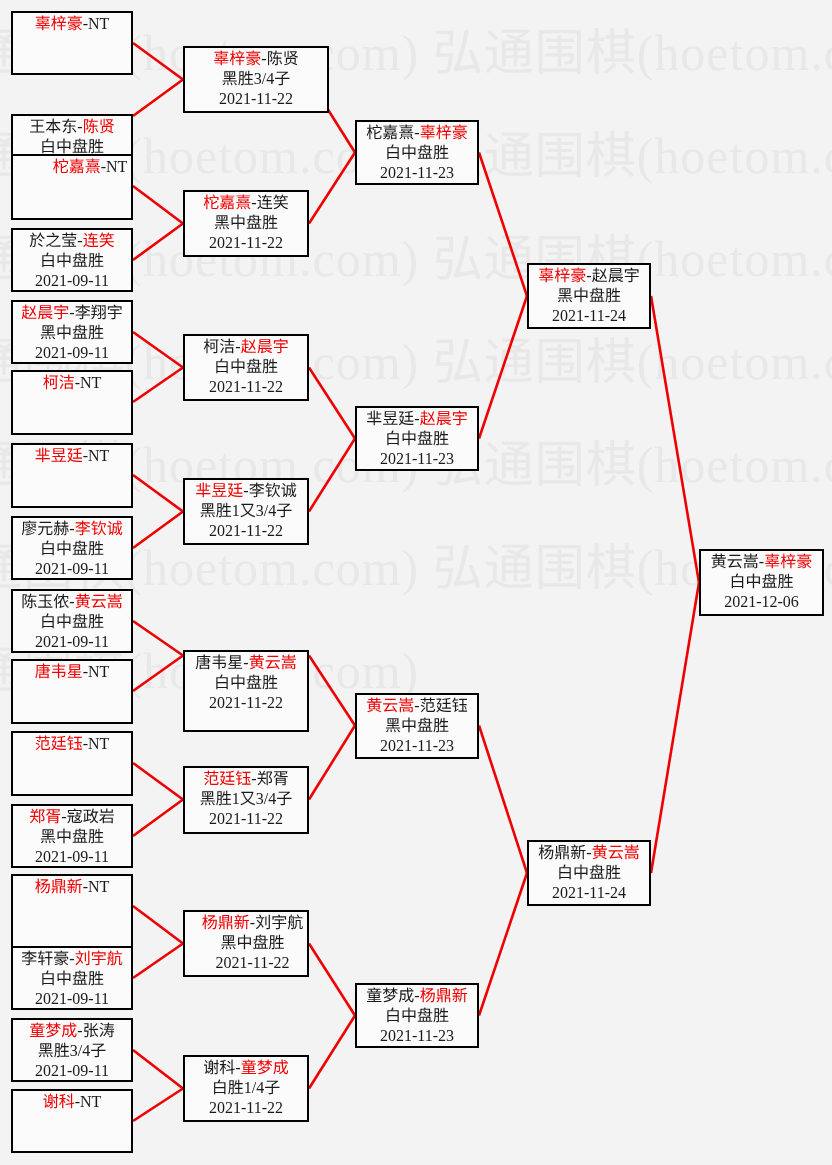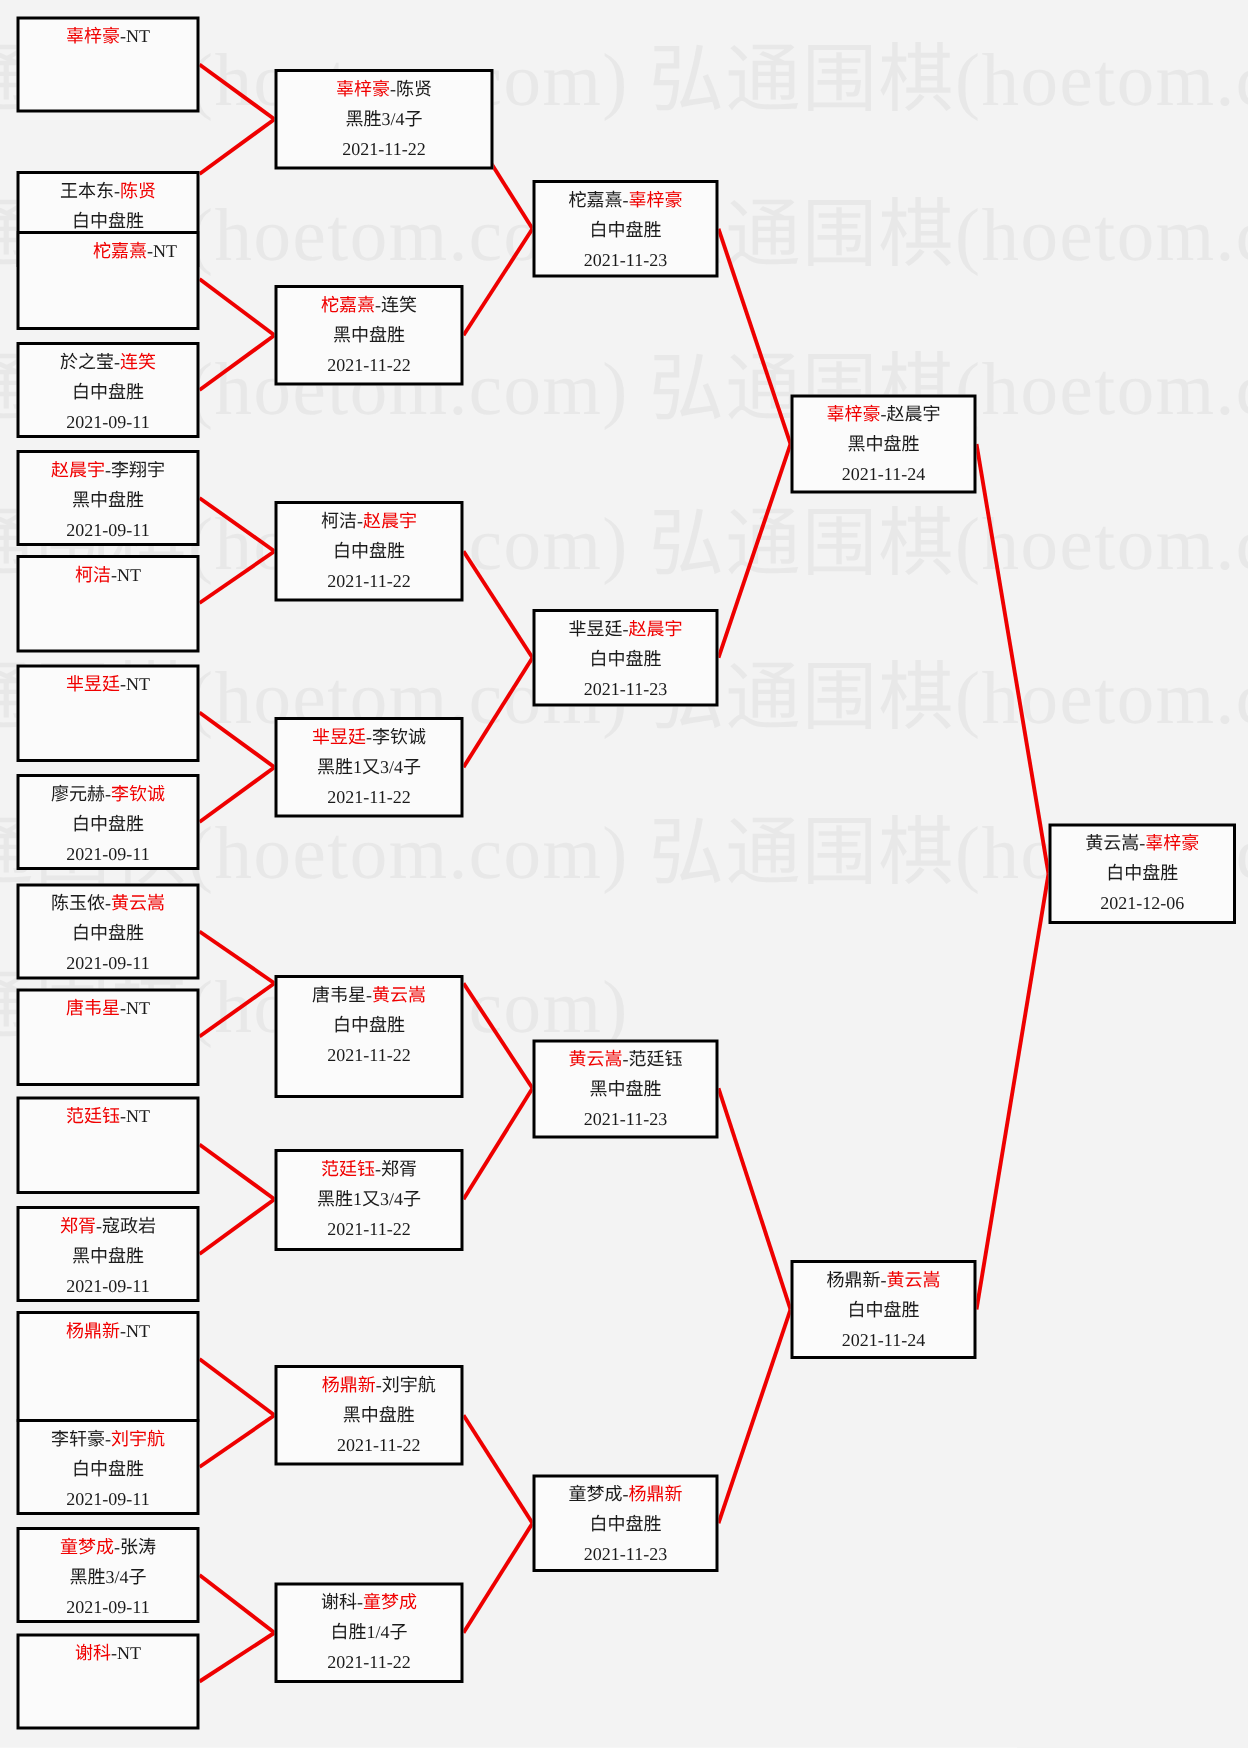--- a/index.html
+++ b/index.html
@@ -15,21 +15,21 @@
     padding-top:2px;user-select:none;
   }
 
   
   svg.lines{position:absolute;left:0;top:0;}
 
   
   .box{
     position:absolute;box-sizing:border-box;
     background:#fbfbfb;border:2px solid #000;
-    text-align:center;font-size:12px;line-height:20px;color:#1a1a1a;
+    text-align:center;font-size:16px;line-height:20px;color:#1a1a1a;
     padding-top:1px;overflow:hidden;
   }
   .box .red{color:#f00000;}
   .box .l1,.box .l2,.box .l3{white-space:nowrap;}
 </style>
 </head>
 <body>
 
 <div id="page">
 

